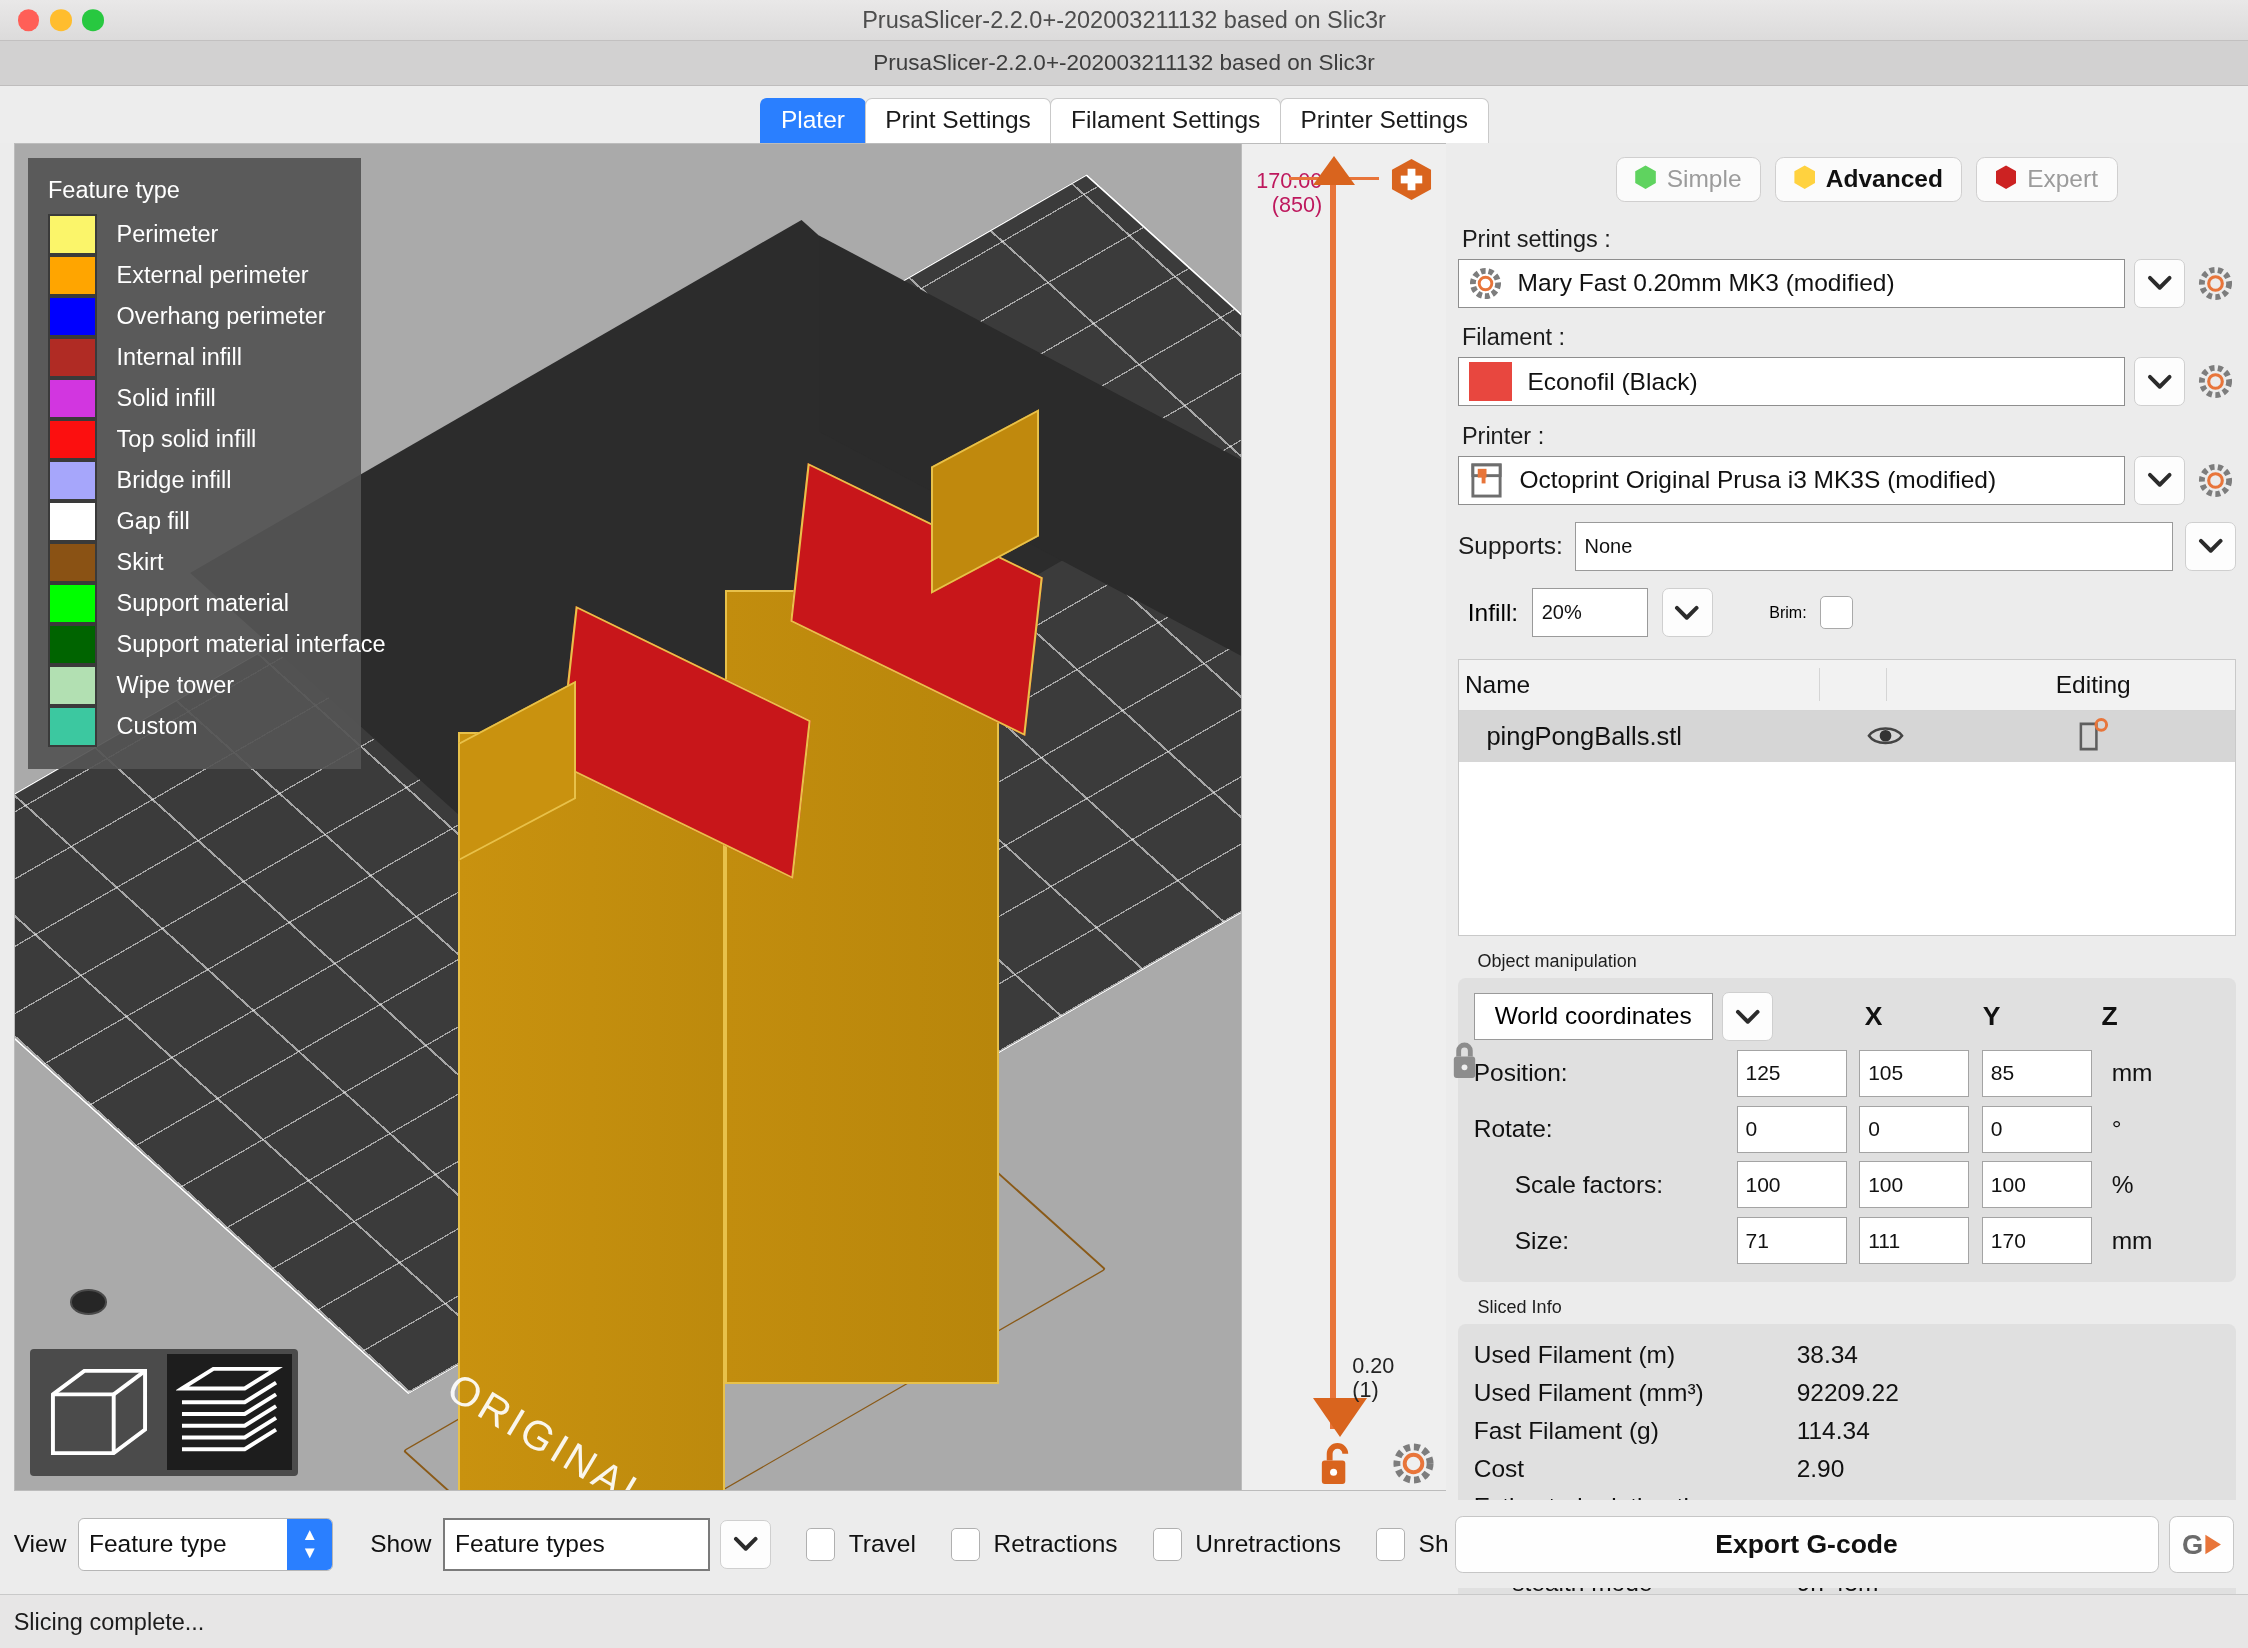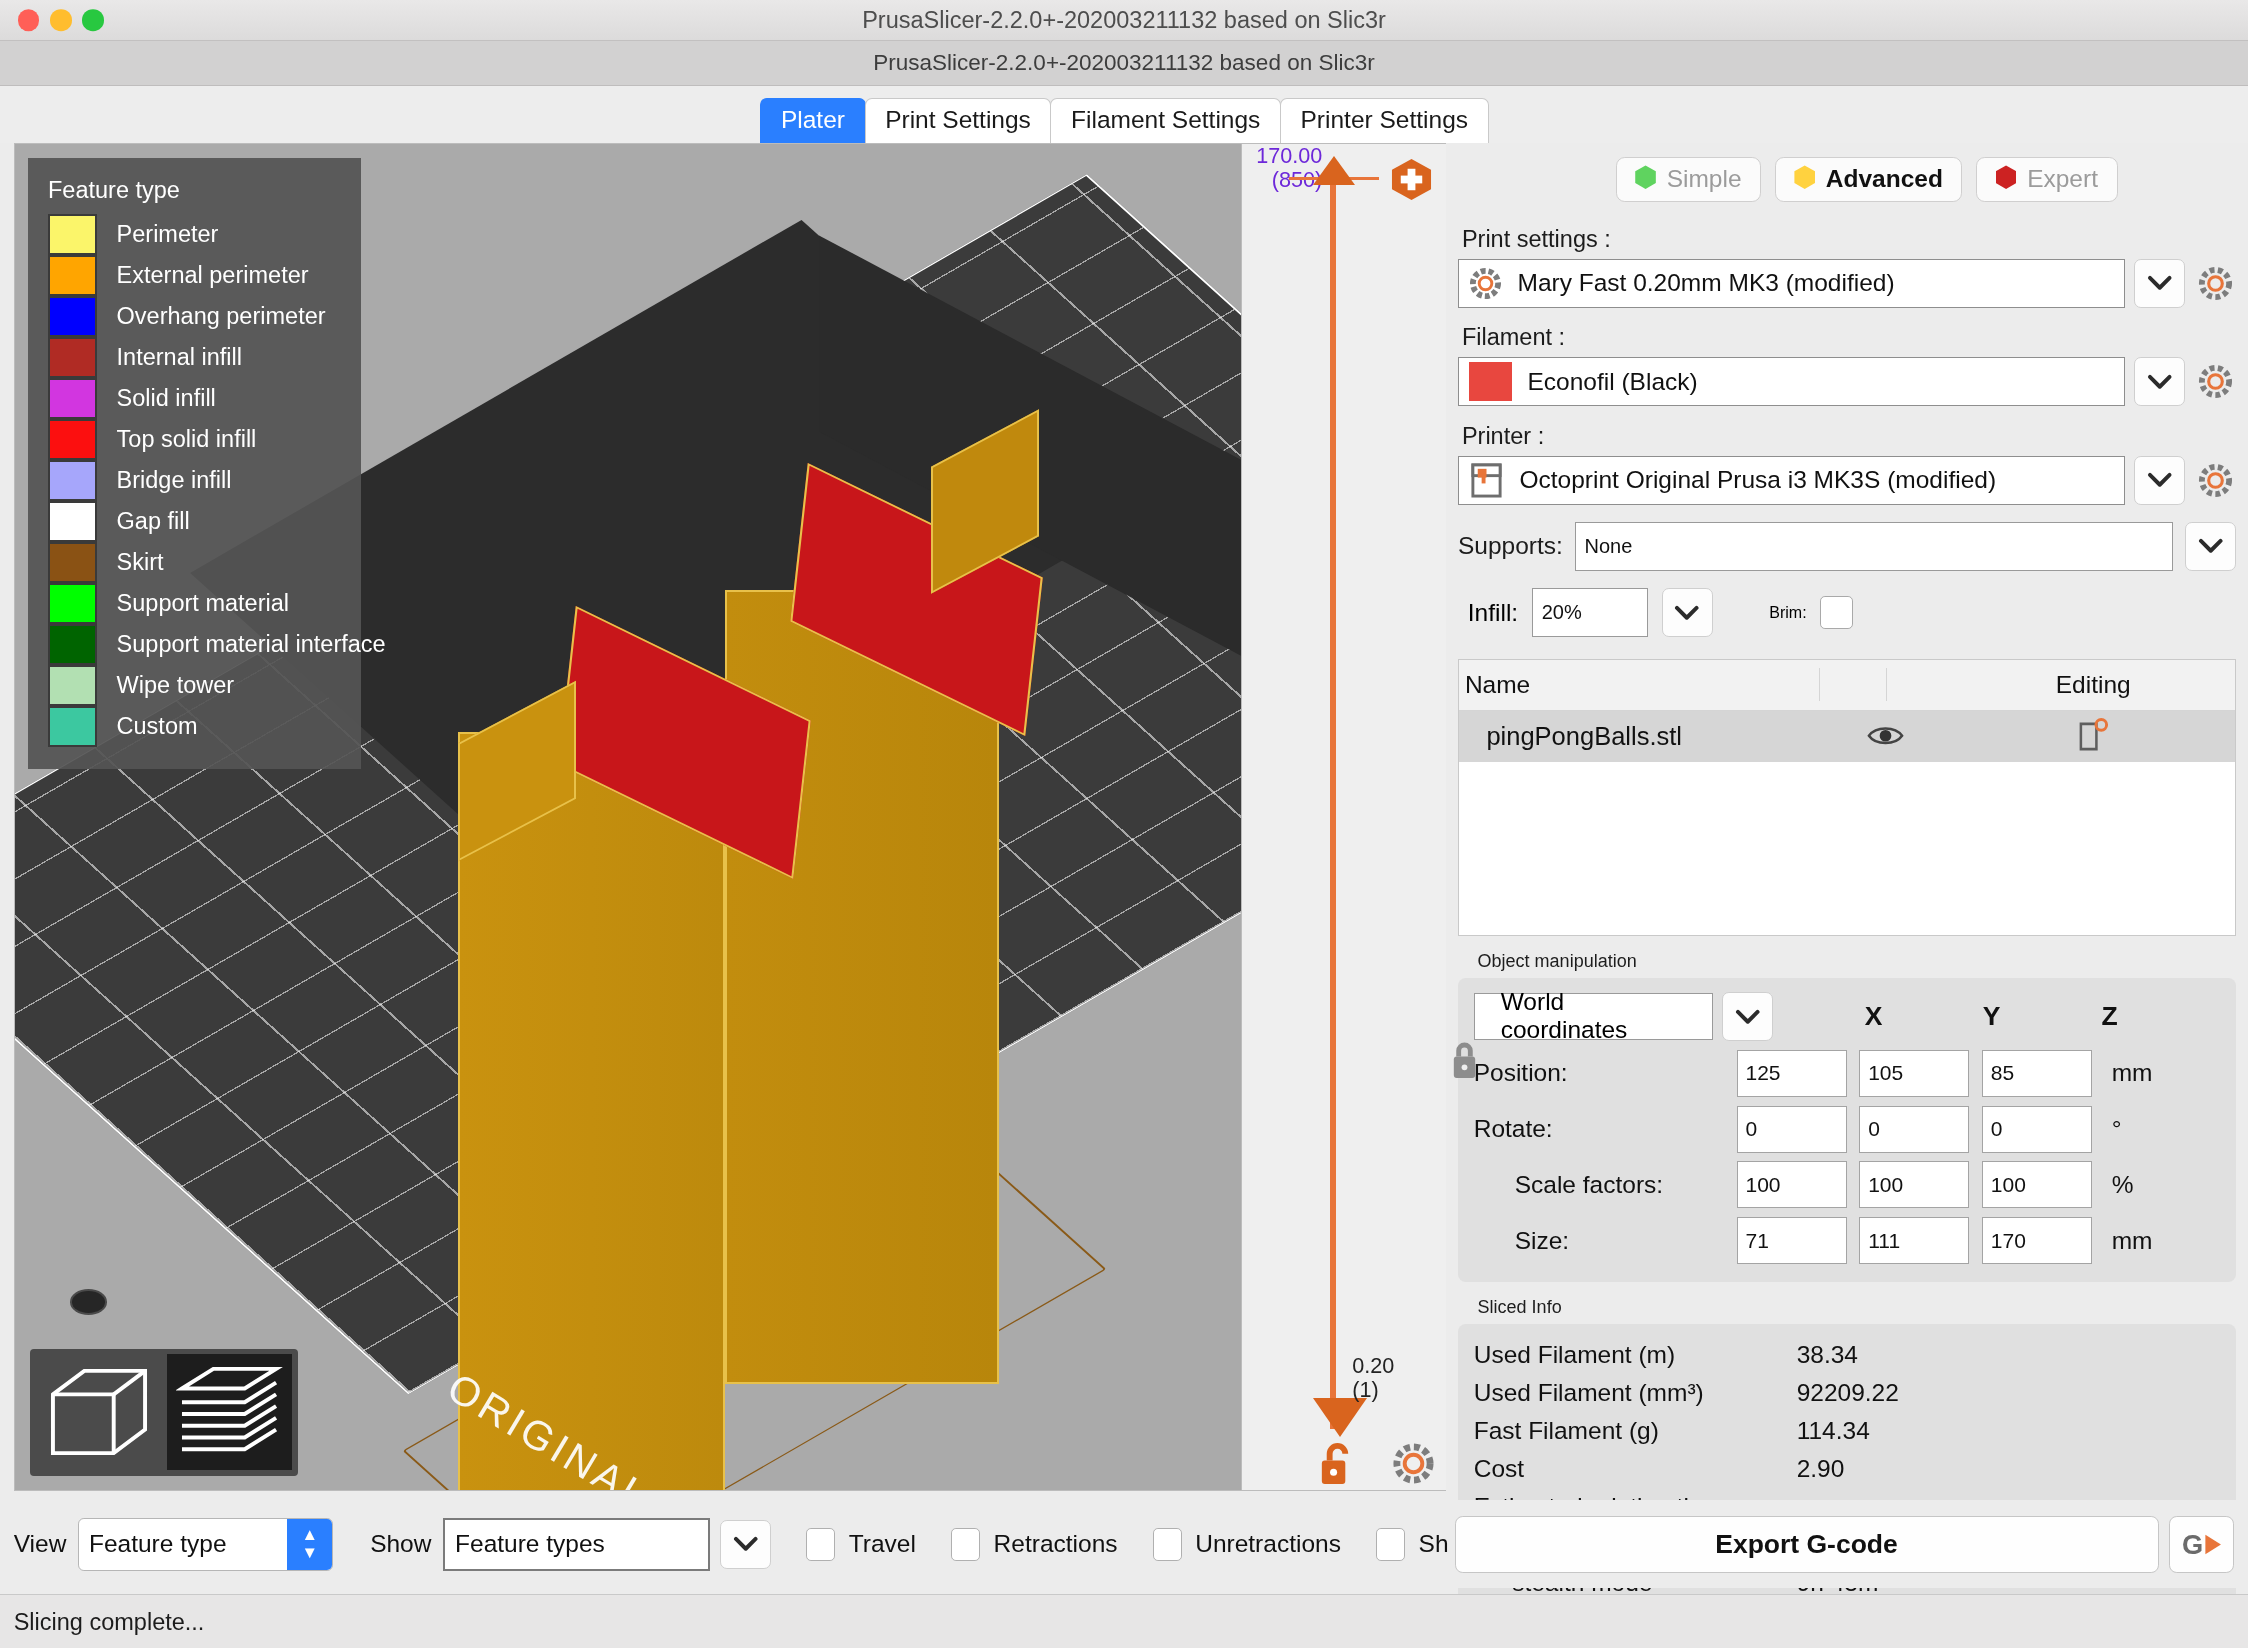--- a/index.html
+++ b/index.html
@@ -115,21 +115,21 @@
   .viewmodes {
     position: absolute; left: 15.7px; bottom: 13.7px; display: flex;
     background: rgba(64,64,64,.9); padding: 5.9px; gap: 5.9px; border-radius: 3.9px;
   }
   .vm { width: 125px; height: 116px; display: flex; align-items: center; justify-content: center; }
   .vm.sel { background: #1d1d1d; }
 
   
   .zslider { position: relative; width: 204px; height: 1348px; background: #efefef; flex: none;
              border-top: 1px solid #bcbcbc; border-bottom: 1px solid #bcbcbc; }
-  .z-top-label { position: absolute; left: 2px; top: 0; font-size: 21.6px; color: #6d28d9; line-height: 1.12; text-align: right; width: 78px; }
+  .z-top-label { position: absolute; left: 2px; top: 25px; font-size: 21.6px; color: #be185d; line-height: 1.12; text-align: right; width: 78px; }
   .z-bot-label { position: absolute; left: 110px; bottom: 88px; font-size: 21.6px; color: #222; line-height: 1.12; }
   .z-track { position: absolute; left: 88px; top: 33px; bottom: 61px; width: 5.9px; background: #e8753a; }
   .z-tick { position: absolute; left: 47px; top: 33px; width: 90px; height: 2.9px; background: #e8753a; }
   .z-up { position: absolute; left: 71px; top: 11.8px; width: 0; height: 0;
           border-left: 21.6px solid transparent; border-right: 21.6px solid transparent; border-bottom: 29px solid #d9641e; }
   .z-down { position: absolute; left: 71px; bottom: 53px; width: 0; height: 0;
           border-left: 27.4px solid transparent; border-right: 27.4px solid transparent; border-top: 39px solid #d9641e; }
   .z-plus { position: absolute; left: 149px; top: 13.7px; width: 41px; height: 43px; }
   .z-lock { position: absolute; left: 73px; bottom: 3.9px; width: 43px; height: 45px; }
   .z-gear { position: absolute; left: 149px; bottom: 3.9px; width: 45px; height: 45px; }
@@ -179,21 +179,21 @@
   .or-name { flex: 1; padding-left: 27.4px; }
   .or-eye { width: 131px; display: flex; justify-content: center; }
   .or-edit { width: 284px; display: flex; justify-content: center; }
   .objbody { height: 173px; background: #fff; }
 
   
   .section-title { font-size: 18px; color: #1d1d1d; margin: 15.7px 0 5.9px 19.6px; }
   .panelbox { background: #e0e0e0; border-radius: 7.8px; padding: 13.7px 15.7px 17.6px; }
   .om-top { display: flex; align-items: center; gap: 0; }
   .om-coord { width: 239px; height: 47px; background: #fff; border: 1px solid #9a9a9a;
-              display: flex; align-items: center; padding: 0 26px; font-size: 24.5px; }
+              display: flex; align-items: center; padding: 0 20px; font-size: 24.5px; }
   .om-axes { display: flex; margin-left: 41px; }
   .om-axis { width: 118px; text-align: center; font-size: 26.5px; font-weight: bold; color: #111; }
   .om-line { display: flex; align-items: center; margin-top: 8.8px; }
   .om-lbl { width: 263px; font-size: 24.5px; color: #111; }
   .om-lbl.ind { padding-left: 41px; width: 263px; }
   .om-in { width: 110px; height: 47px; background: #fff; border: 1px solid #a4a4a4;
            font-size: 21px; display: flex; align-items: center; padding: 0 7.8px; margin-right: 12.7px; color:#111; }
   .om-unit { font-size: 24.5px; color: #111; margin-left: 6.9px; }
   .lockwrap { position: relative; }
   .lockicon { position: absolute; left: -9.8px; top: 63px; width: 33px; height: 39px; }

